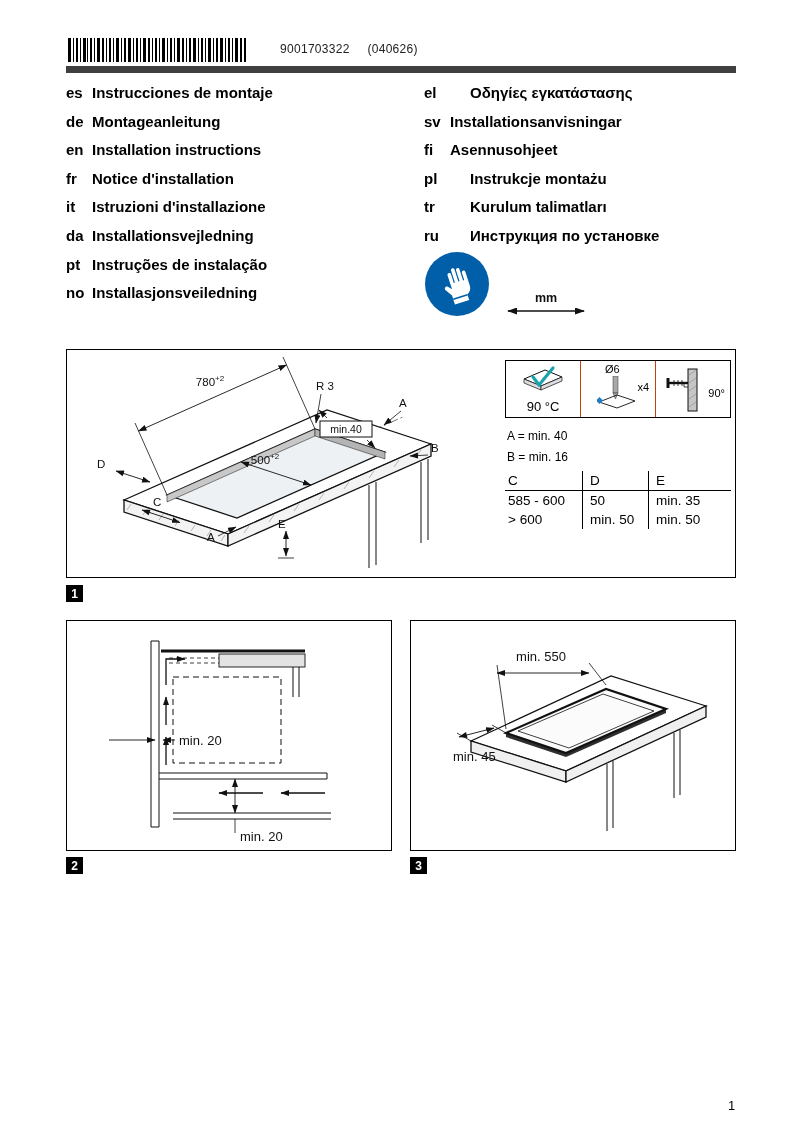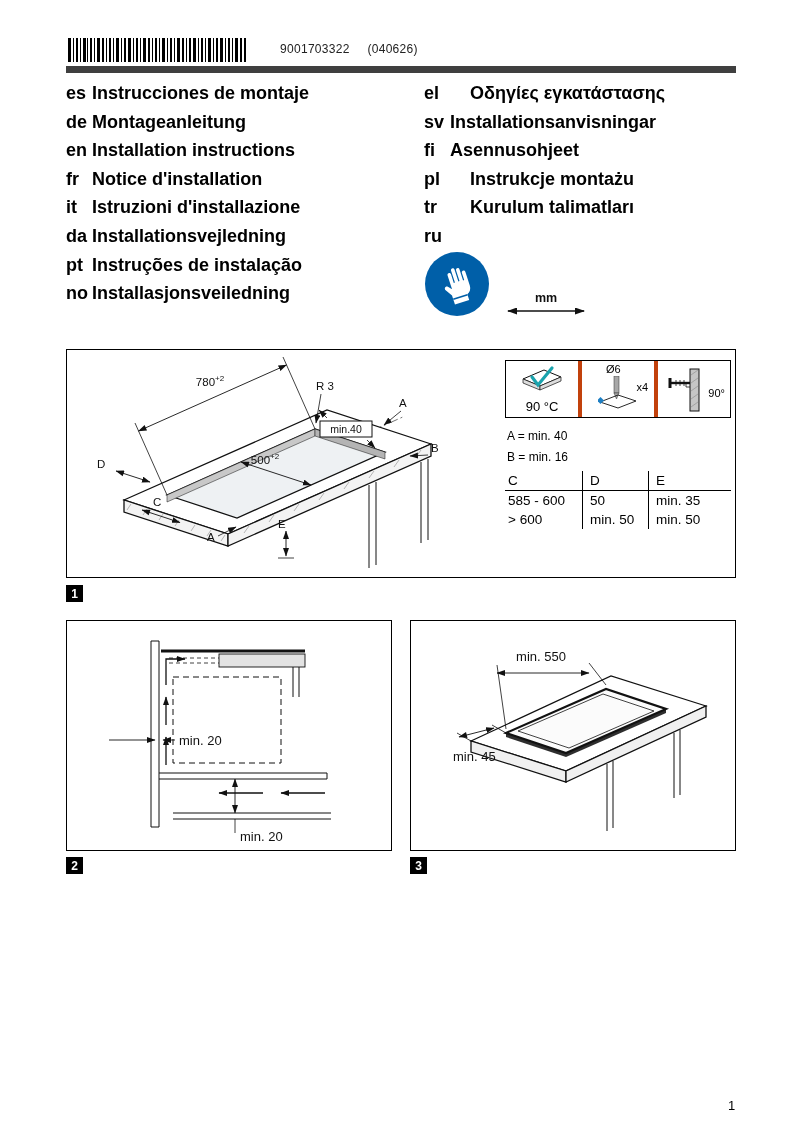--- a/index.html
+++ b/index.html
@@ -5,33 +5,33 @@
   *{box-sizing:border-box;margin:0;padding:0}
   body{margin:0;background:#fff}
   .page{position:relative;width:802px;height:1134px;background:#fff;font-family:"Liberation Sans",sans-serif;color:#000;overflow:hidden}
   .abs{position:absolute}
   .doc-head{left:280px;top:42px;font-size:12px;color:#222;letter-spacing:.3px}
   .doc-head span{margin-right:14px}
   .divider{left:66px;top:66px;width:670px;height:7px;background:#3f3f3f}
   .langs{left:66px;top:79px;width:670px;height:262px}
   .lang-col-left{position:absolute;left:0;top:0;width:352px}
   .lang-col-right{position:absolute;left:358px;top:0;width:312px}
-  .lang-row{display:flex;font-weight:700;font-size:18px;line-height:28.6px;white-space:nowrap}
+  .lang-row{display:flex;font-weight:700;font-size:15px;line-height:28.6px;white-space:nowrap}
   .lang-code{flex:0 0 26px}
   .lang-row.tabbed .lang-code{flex:0 0 46px}
   .glove{left:424px;top:251px;width:66px;height:66px}
   .mm-ind{left:504px;top:292px;width:84px;height:26px}
   .panel{position:absolute;border:1.5px solid #000;background:#fff}
   .fig1{left:66px;top:349px;width:670px;height:229px}
   .fig2{left:66px;top:620px;width:326px;height:231px}
   .fig3{left:410px;top:620px;width:326px;height:231px}
   .step{position:absolute;width:17px;height:17px;background:#000;color:#fff;font-size:12px;font-weight:700;display:flex;align-items:center;justify-content:center}
   .step1{left:66px;top:585px}.step2{left:66px;top:857px}.step3{left:410px;top:857px}
   .picto-strip{position:absolute;left:438px;top:10px;width:226px;height:58px;border:1px solid #000;display:flex;background:#fff}
-  .picto-cell{flex:1;position:relative;border-right:4px solid #c2410c;display:flex;flex-direction:column;align-items:center;padding-top:3px}
+  .picto-cell{flex:1;position:relative;border-right:1px solid #c2410c;display:flex;flex-direction:column;align-items:center;padding-top:3px}
   .picto-cell:last-child{border-right:none}
   .picto-label{font-size:13px;margin-top:auto;padding-bottom:3px}
   .pc-t{position:absolute;font-size:11px}
   .pc-dia{left:24px;top:2px}
   .pc-cnt{right:6px;top:20px}
   .pc-ang{right:5px;top:26px}
   .notes{position:absolute;left:440px;top:76px;font-size:12px;line-height:21px}
   .dim-table{position:absolute;left:438px;top:121px;width:226px;font-size:13.5px}
   .dt-row{display:flex;height:19px;line-height:19px}
   .dt-head{border-bottom:1.3px solid #000;height:20px}
@@ -116,20 +116,21 @@
       <div class="lang-row tabbed">
           <span class="lang-code">pl</span>
           <span>Instrukcje montażu</span>
         </div>
       <div class="lang-row tabbed">
           <span class="lang-code">tr</span>
           <span>Kurulum talimatları</span>
         </div>
       <div class="lang-row tabbed">
           <span class="lang-code">ru</span>
+          <span>Инструкция по установке</span>
         </div>
     </div>
   </div>
 
   <svg class="abs glove" viewBox="0 0 66 66">
     <circle cx="33" cy="33" r="32" fill="#005fa8"></circle>
     <g transform="rotate(-18 33 34)">
       <path fill="#fff" d="M25 52 L40 52 L40 46 C43 45 45 42 45 38.5 L45 24 C45 21.4 41.4 21.4 41.4 24 L41.4 31.5 L40.2 31.5 L40.2 20 C40.2 17.4 36.6 17.4 36.6 20 L36.6 31 L35.4 31 L35.4 18.5 C35.4 15.9 31.8 15.9 31.8 18.5 L31.8 31 L30.6 31 L30.6 22 C30.6 19.4 27 19.4 27 22 L27 36.5 L23.8 32.9 C22 30.9 19.2 33.3 20.6 35.5 L25 42.5 Z"></path>
       <line x1="25" y1="46.5" x2="40" y2="46.5" stroke="#005fa8" stroke-width="1.6"></line>
     </g>

